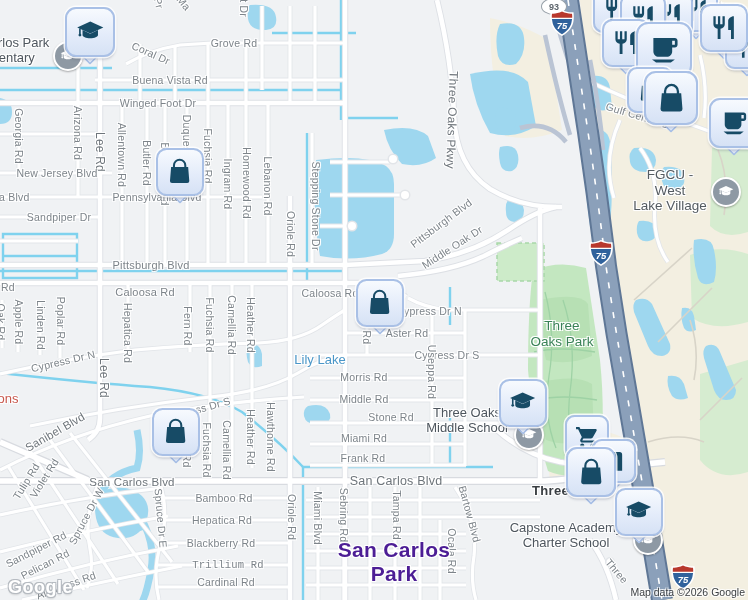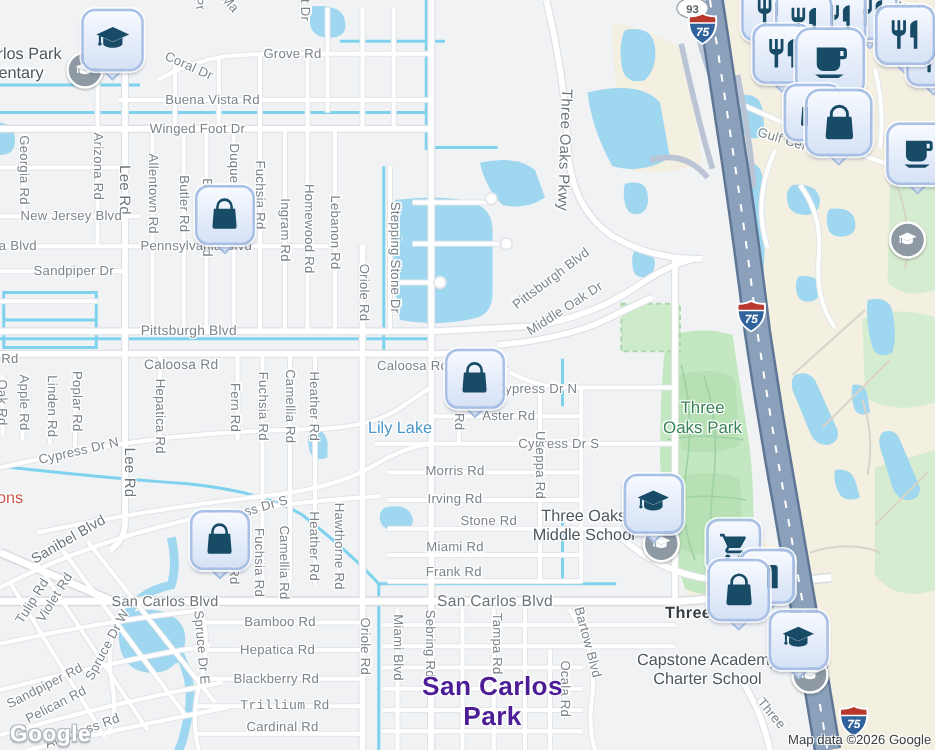--- a/index.html
+++ b/index.html
@@ -238,21 +238,21 @@
       <div class="rl" style="left: 232px; top: 325px; transform: translate(-50%, -50%) rotate(90deg);">Camellia Rd</div>
       <div class="rl" style="left: 251px; top: 325px; transform: translate(-50%, -50%) rotate(90deg);">Heather Rd</div>
       <div class="rl rl-major" style="left: 104px; top: 378px; transform: translate(-50%, -50%) rotate(90deg); font-size: 12px;">Lee Rd</div>
       <div class="rl" style="left: 63px; top: 361px; transform: translate(-50%, -50%) rotate(-13deg);">Cypress Dr N</div>
       <div class="rl" style="left: 429px; top: 311px; transform: translate(-50%, -50%) rotate(0deg);">Cypress Dr N</div>
       <div class="rl" style="left: 407px; top: 333px; transform: translate(-50%, -50%) rotate(0deg);">Aster Rd</div>
       <div class="rl" style="left: 367px; top: 323px; transform: translate(-50%, -50%) rotate(90deg);">Aster Rd</div>
       <div class="rl" style="left: 447px; top: 355px; transform: translate(-50%, -50%) rotate(0deg);">Cypress Dr S</div>
       <div class="rl" style="left: 199px; top: 409px; transform: translate(-50%, -50%) rotate(-16deg);">Cypress Dr S</div>
       <div class="rl" style="left: 364px; top: 377px; transform: translate(-50%, -50%) rotate(0deg);">Morris Rd</div>
-      <div class="rl" style="left: 364px; top: 399px; transform: translate(-50%, -50%) rotate(0deg);">Irving Rd</div>
+      <div class="rl" style="left: 364px; top: 399px; transform: translate(-50%, -50%) rotate(0deg);">Middle Rd</div>
       <div class="rl" style="left: 391px; top: 417px; transform: translate(-50%, -50%) rotate(0deg);">Stone Rd</div>
       <div class="rl" style="left: 364px; top: 438px; transform: translate(-50%, -50%) rotate(0deg);">Miami Rd</div>
       <div class="rl" style="left: 363px; top: 458px; transform: translate(-50%, -50%) rotate(0deg);">Frank Rd</div>
       <div class="rl" style="left: 432px; top: 372px; transform: translate(-50%, -50%) rotate(90deg);">Useppa Rd</div>
       <div class="rl rl-major" style="left: 55px; top: 432px; transform: translate(-50%, -50%) rotate(-30deg); font-size: 11.5px;">Sanibel Blvd</div>
       <div class="rl rl-major" style="left: 132px; top: 482px; transform: translate(-50%, -50%) rotate(0deg); font-size: 11.5px;">San Carlos Blvd</div>
       <div class="rl rl-major" style="left: 396px; top: 481px; transform: translate(-50%, -50%) rotate(0deg); font-size: 12.5px;">San Carlos Blvd</div>
       <div class="rl" style="left: 187px; top: 448px; transform: translate(-50%, -50%) rotate(90deg);">Fern Rd</div>
       <div class="rl" style="left: 207px; top: 450px; transform: translate(-50%, -50%) rotate(90deg);">Fuchsia Rd</div>
       <div class="rl" style="left: 227px; top: 450px; transform: translate(-50%, -50%) rotate(90deg);">Camellia Rd</div>
@@ -279,23 +279,25 @@
       <div class="rl" style="left: 640px; top: 116px; transform: translate(-50%, -50%) rotate(17deg);">Gulf Center Dr</div>
       <div class="rl" style="left: 722px; top: 5px; transform: translate(-50%, -50%) rotate(10deg);">Center Dr</div>
       <div class="rl" style="left: 617px; top: 571px; transform: translate(-50%, -50%) rotate(50deg);">Three</div>
       <div class="rl" style="left: 244px; top: 8px; transform: translate(-50%, -50%) rotate(90deg);">t Dr</div>
       <div class="rl" style="left: 159px; top: 3px; transform: translate(-50%, -50%) rotate(75deg);">Pr</div>
       <div class="rl" style="left: 184px; top: 3px; transform: translate(-50%, -50%) rotate(50deg);">Ma</div>
     </div>
   <div id="places" class="layer">
       <div class="pl" style="left: 2px; top: 51px; transform: translate(-50%, -50%); color: rgb(78, 86, 94); font-size: 13px;">San Carlos Park
 Elementary</div>
+      <div class="pl" style="left: 670px; top: 190px; transform: translate(-50%, -50%); color: rgb(84, 91, 97); font-size: 13.5px;">FGCU - West
+Lake Village</div>
       <div class="pl" style="left: 562px; top: 334px; transform: translate(-50%, -50%); color: rgb(58, 130, 87); font-size: 13.5px;">Three
 Oaks Park</div>
-      <div class="pl" style="left: 320px; top: 343px; transform: translate(-50%, -50%); color: rgb(74, 150, 200); font-size: 13px;">Lily Lake</div>
+      <div class="pl" style="left: 320px; top: 360px; transform: translate(-50%, -50%); color: rgb(74, 150, 200); font-size: 13px;">Lily Lake</div>
       <div class="pl" style="left: 467px; top: 421px; transform: translate(-50%, -50%); color: rgb(78, 86, 94); font-size: 13px;">Three Oaks
 Middle School</div>
       <div class="pl" style="left: 566px; top: 536px; transform: translate(-50%, -50%); color: rgb(78, 86, 94); font-size: 13px;">Capstone Academy
 Charter School</div>
       <div class="pl pl-bold" style="left: 569px; top: 491px; transform: translate(-50%, -50%); color: rgb(57, 62, 66); font-size: 13px;">Three Oaks</div>
       <div class="pl pl-bold" style="left: 394px; top: 562px; transform: translate(-50%, -50%); color: #4c1d95; font-size: 21px;">San Carlos
 Park</div>
       <div class="pl" style="left: 8px; top: 399px; transform: translate(-50%, -50%); color: rgb(200, 87, 76); font-size: 13px;">ons</div>
     </div>
   <div id="circles" class="layer">

